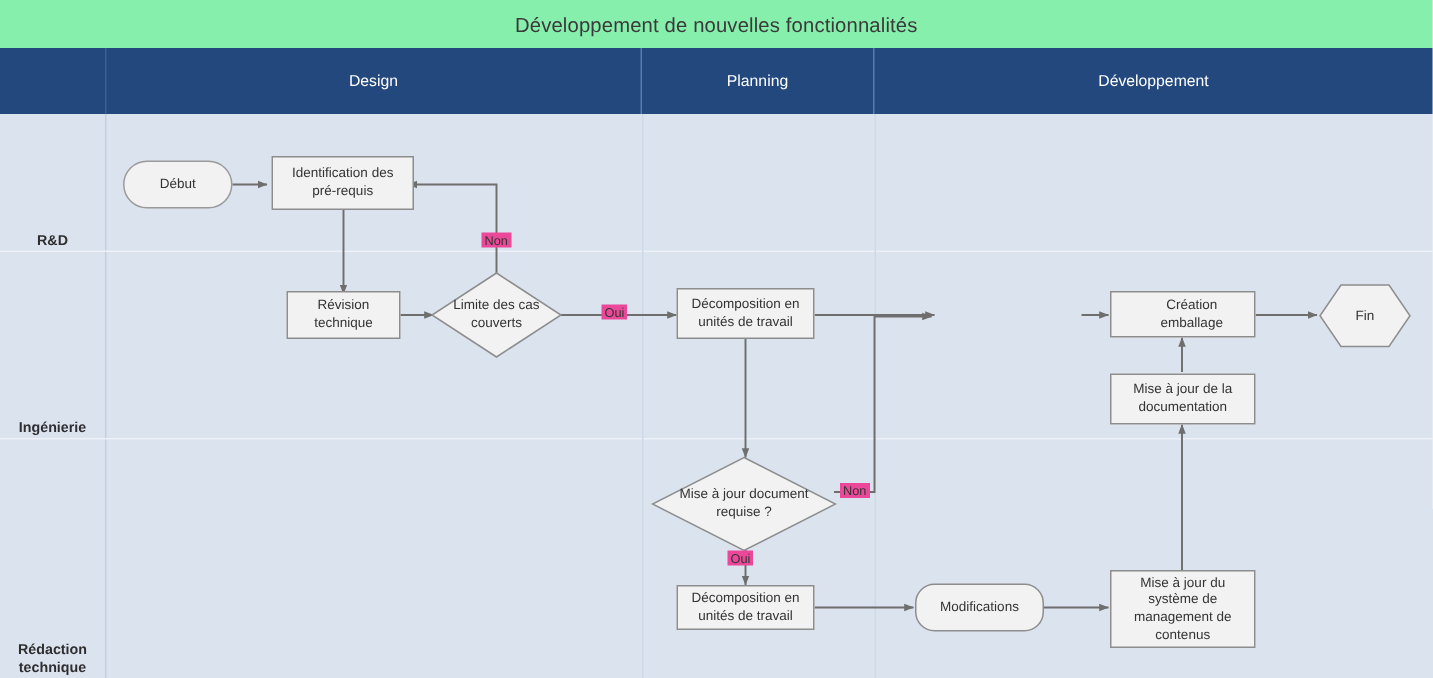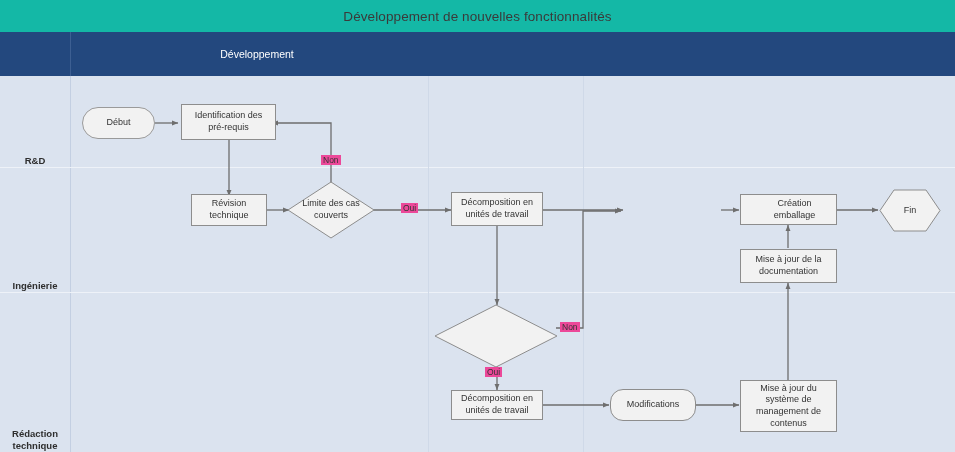--- a/index.html
+++ b/index.html
@@ -7,21 +7,21 @@
     width:955px;height:452px;
     background:#ffffff;
     font-family:"Liberation Sans","DejaVu Sans",sans-serif;
     overflow:hidden;
   }
   #diagram-root{position:relative;width:955px;height:452px;background:#f4f4f4;}
 
   
   #title-bar{
     position:absolute;left:0;top:0;width:955px;height:32px;
-    background:#14b8a6;
+    background:#86efac;
     display:flex;align-items:center;justify-content:center;
   }
   #title-bar .title-text{
     font-size:13.5px;color:#3a3a3a;letter-spacing:.1px;
   }
 
   
   #col-header-band{
     position:absolute;left:0;top:32px;width:955px;height:44px;
     background:#23487e;
@@ -78,20 +78,22 @@
 <body>
 
 <div id="diagram-root">
 
   <div id="title-bar">
     <span class="title-text">Développement de nouvelles fonctionnalités</span>
   </div>
 
   <div id="col-header-band">
     <div class="corner-cell"></div>
+    <div class="col-head" style="width:357px">Design</div>
+    <div class="col-head" style="width:155px">Planning</div>
     <div class="col-head" style="width:372px">Développement</div>
   </div>
 
   <div id="lane-grid">
     <div class="lane-row" style="top:0px;height:92px;">
       <div class="lane-label-cell">
         <span>R&amp;D</span>
       </div>
     </div>
     <div class="lane-row" style="top:92px;height:125px;">
@@ -185,20 +187,21 @@
   </div>
 
   <div class="node" style="left:740px;top:249px;width:97px;height:34px;">
     <span>Mise à jour de la documentation</span>
   </div>
 
   <div class="node diamond" style="left:434px;top:304px;width:124px;height:64px;">
     <svg class="shape-svg" viewBox="0 0 124 64" preserveAspectRatio="none">
       <polygon points="62,1 123,32 62,63 1,32" fill="#f2f2f2" stroke="#8d8d8d" stroke-width="1"></polygon>
     </svg>
+    <span class="shape-txt">Mise à jour document requise ?</span>
   </div>
 
   <div class="node" style="left:451px;top:390px;width:92px;height:30px;">
     <span>Décomposition en unités de travail</span>
   </div>
 
   <div class="node" style="left:610px;top:389px;width:86px;height:32px;border-radius:13px;">
     <span>Modifications</span>
   </div>
 

